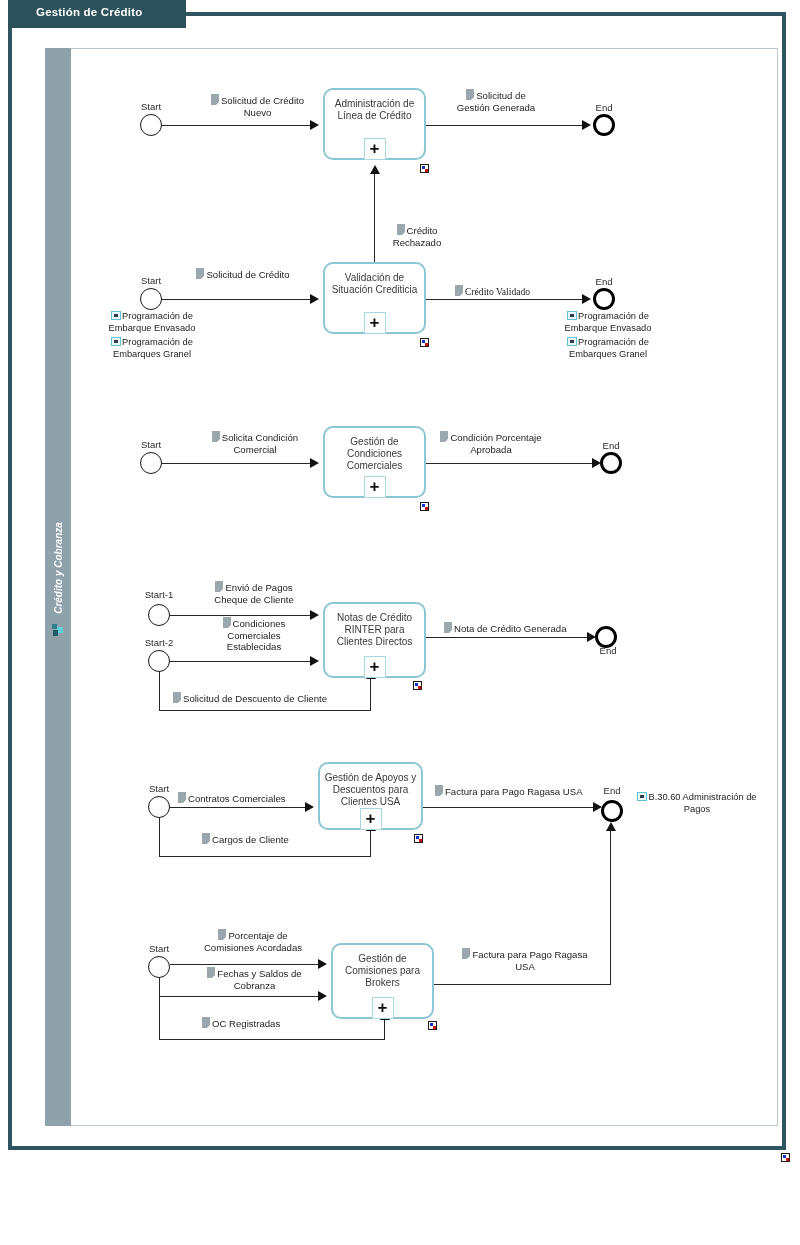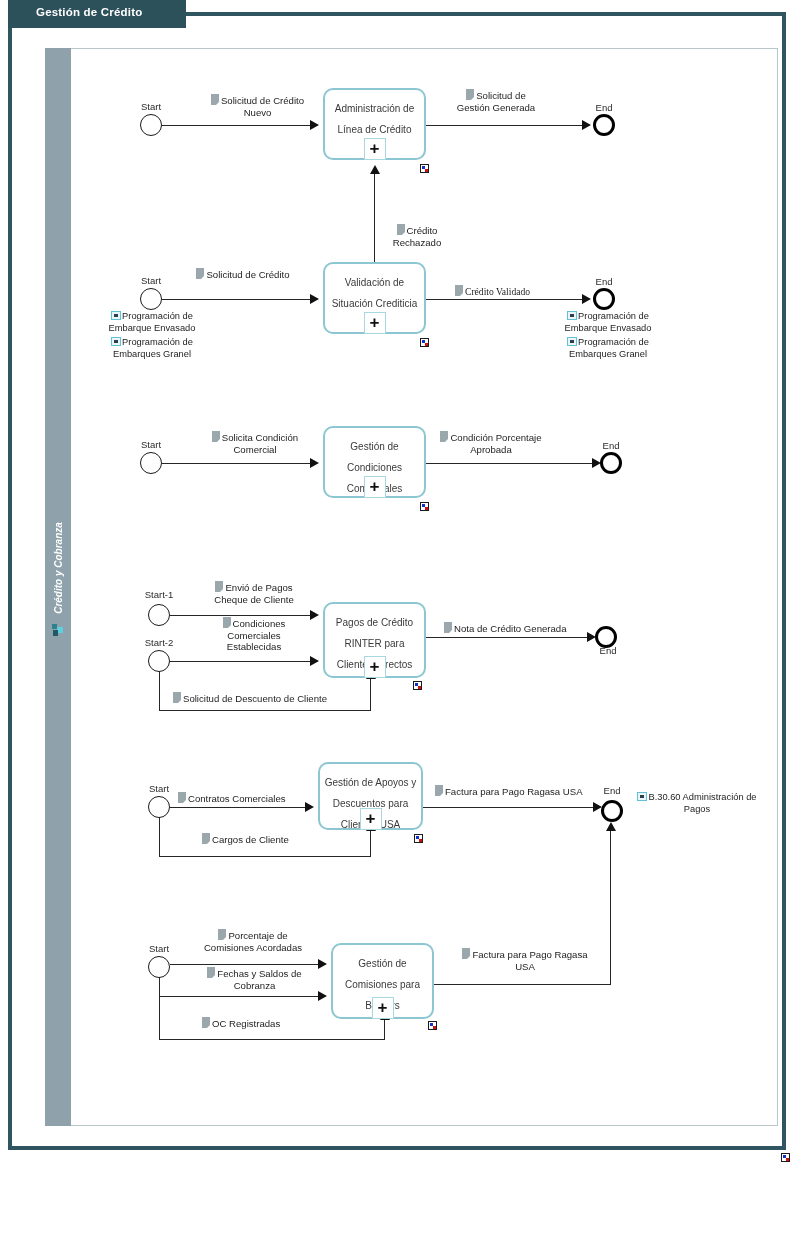--- a/index.html
+++ b/index.html
@@ -130,21 +130,21 @@
     border-radius: 10px;
     background: #ffffff;
   }
   .task-title {
     position: absolute;
     left: 4px;
     right: 4px;
     top: 8px;
     text-align: center;
     font-size: 10px;
-    line-height: 21px;
+    line-height: 12px;
     color: #3a3a3a;
   }
   .task-plus {
     position: absolute;
     left: 50%;
     transform: translateX(-50%);
     bottom: -2px;
     width: 22px;
     height: 22px;
     border: 1px solid #a8d7e0;
@@ -393,21 +393,21 @@
 
     <div class="line v" style="left:159px; top:671px; height:40px;"></div>
     <div class="line h" style="left:159px; top:710px; width:212px;"></div>
     <div class="line v" style="left:370px; top:678px; height:33px;"></div>
     <div class="arrow-u" style="left:366px; top:670px;"></div>
     <div class="flow-label" style="left:173px; top:692px;">
       <span class="dataobj-icon"></span><span>Solicitud de Descuento de Cliente</span>
     </div>
 
     <div class="task" style="left:323px; top:602px; width:103px; height:76px;">
-      <div class="task-title">Pagos de Crédito RINTER para Clientes Directos</div>
+      <div class="task-title">Notas de Crédito RINTER para Clientes Directos</div>
       <div class="task-plus">+</div>
     </div>
     <div class="drill-marker" style="left:413px; top:681px;"></div>
 
     <div class="line h" style="left:426px; top:636.5px; width:165px;"></div>
     <div class="arrow-r" style="left:587px; top:632px;"></div>
     <div class="flow-label" style="left:444px; top:622px;">
       <span class="dataobj-icon"></span><span>Nota de Crédito Generada</span>
     </div>
 

